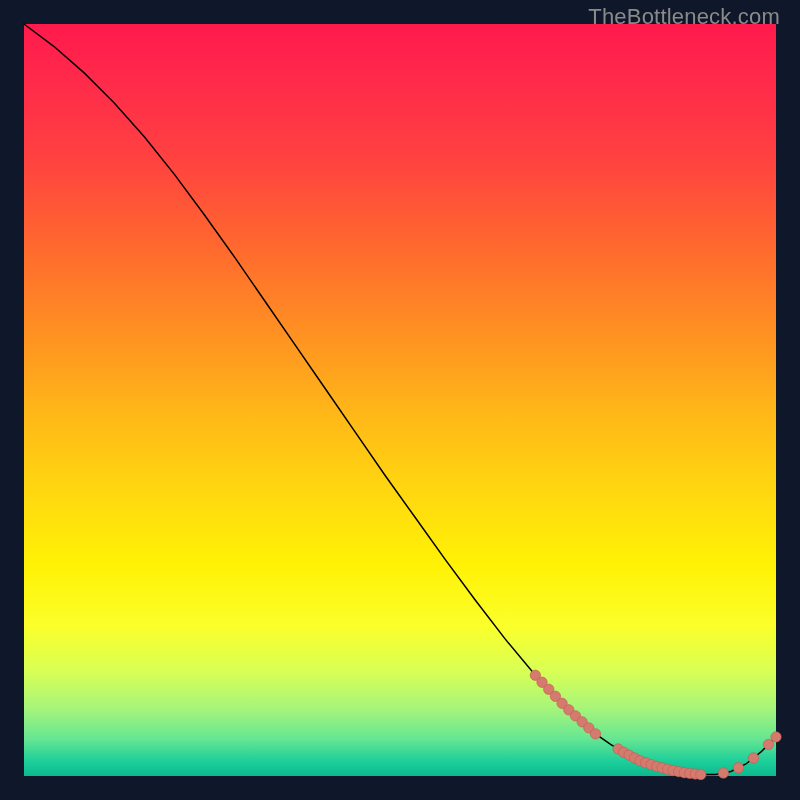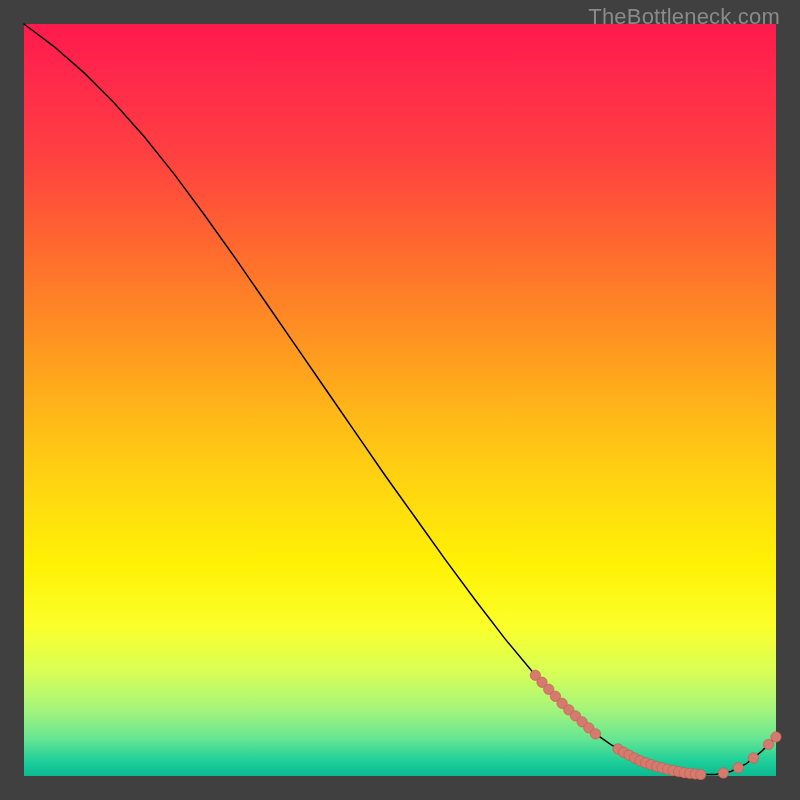--- a/index.html
+++ b/index.html
@@ -1,21 +1,21 @@
 <!DOCTYPE html>
 <html><head>
 <meta charset="utf-8">
 <style>
   * { margin: 0; padding: 0; box-sizing: border-box; }
   html, body { width: 800px; height: 800px; background: #000; overflow: hidden; }
   .wrap {
     position: relative;
     width: 800px;
     height: 800px;
-    background: #404040;
+    background: #0f172a;
   }
   .watermark {
     position: absolute;
     top: 4px;
     right: 20px;
     font-family: Arial, sans-serif;
     font-size: 22px;
     color: #8a8a8a;
     font-weight: 500;
     letter-spacing: 0.2px;

